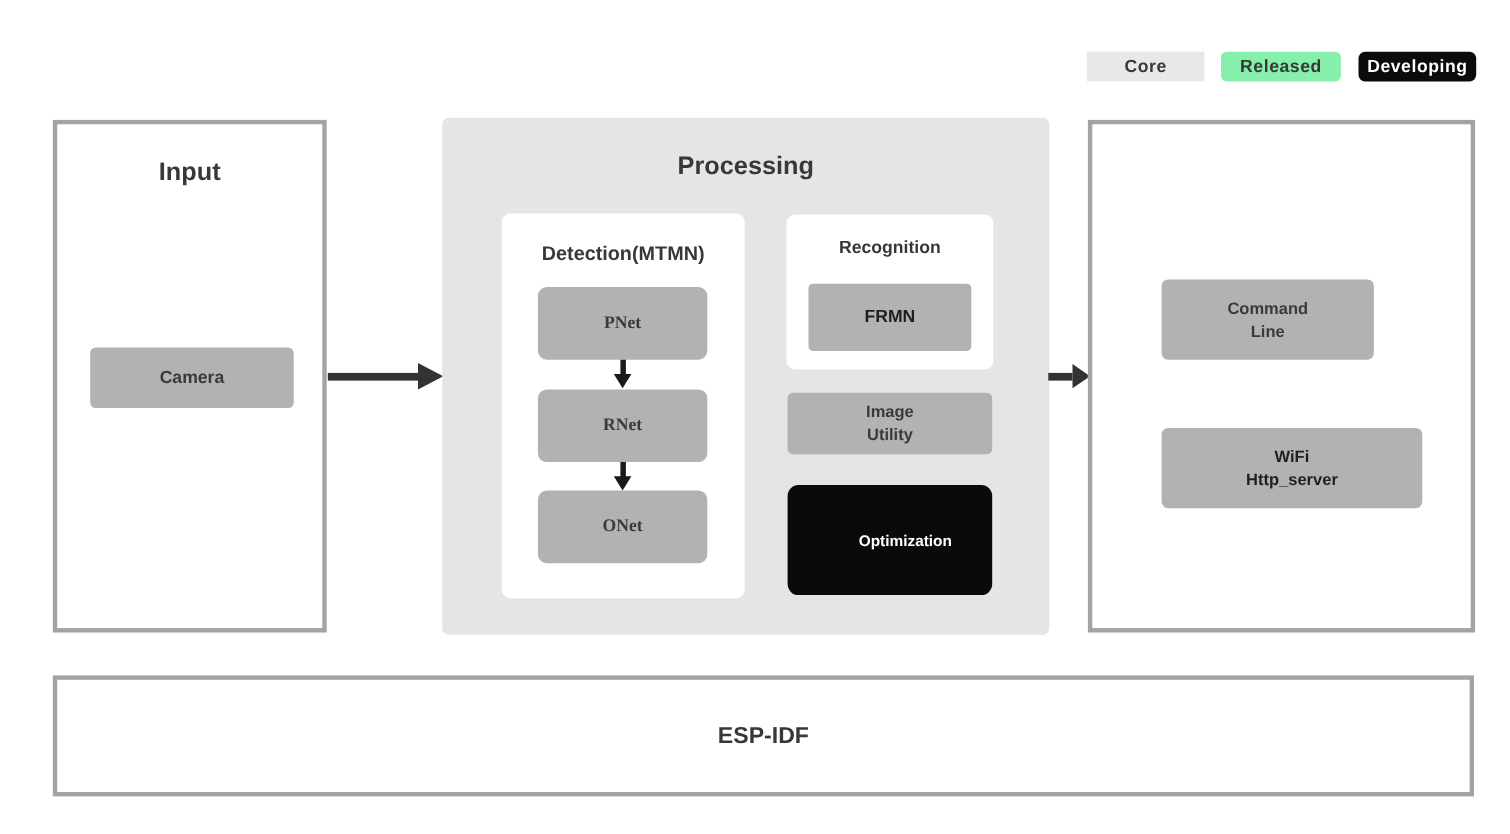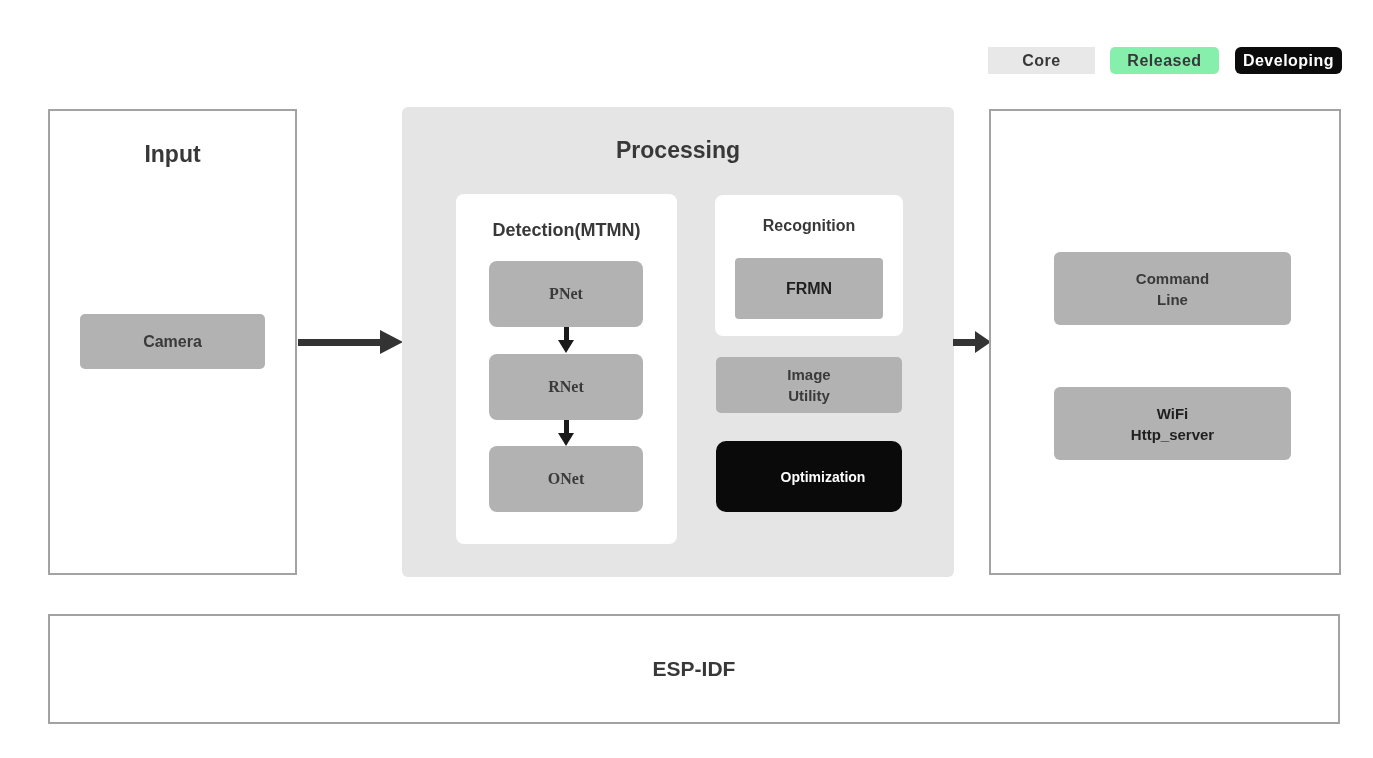--- a/index.html
+++ b/index.html
@@ -9,21 +9,21 @@
   .canvas { position:relative; width:1373px; height:758px; background:#ffffff; overflow:hidden; }
 
   
   .badge { position:absolute; top:47px; height:27px; line-height:27px;
            text-align:center; font-size:16px; letter-spacing:0.5px; }
   .badge-core       { left:988px;  width:107px; background:#e8e8e8; color:#383838; }
   .badge-released   { left:1110px; width:109px; background:#86efac; color:#383838; border-radius:5px; }
   .badge-developing { left:1235px; width:107px; background:#0b0b0b; color:#ffffff; border-radius:6px; }
 
   
-  .panel { position:absolute; background:#ffffff; border:2px solid #a3a3a3; }
+  .panel { position:absolute; background:#ffffff; border:4px solid #a3a3a3; }
   .panel-input  { left:48px;  top:109px; width:249px; height:466px; }
   .panel-output { left:989px; top:109px; width:352px; height:466px; }
   .panel-espidf { left:48px;  top:614px; width:1292px; height:110px;
                   display:flex; align-items:center; justify-content:center; }
 
   .panel-title { text-align:center; margin-top:30px; font-size:23px; color:#383838; }
   .espidf-title { font-size:21px; color:#383838; }
 
   .panel-processing { position:absolute; left:402px; top:107px; width:552px; height:470px;
                       background:#e5e5e5; border-radius:6px; }
@@ -50,26 +50,26 @@
   .va1-shaft { top:133px; } .va1-head { top:146px; }
   .va2-shaft { top:226px; } .va2-head { top:239px; }
 
   
   .group-recognition { position:absolute; left:313px; top:88px; width:188px; height:141px;
                        background:#ffffff; border-radius:8px; }
   .recognition-title { text-align:center; margin-top:22px; font-size:16px; color:#383838; }
   .node-frmn { left:20px; top:63px; width:148px; height:61px; border-radius:4px; color:#1f1f1f; }
 
   .node-image-utility { left:314px; top:250px; width:186px; height:56px; border-radius:5px; }
-  .node-optimization  { position:absolute; left:314px; top:334px; width:186px; height:71px;
+  .node-optimization  { position:absolute; left:314px; top:334px; width:186px; height:100px;
                         background:#0a0a0a; border-radius:10px; color:#ffffff;
                         display:flex; align-items:center; justify-content:center; font-size:14px;padding-left:28px; }
 
   
-  .node-command { left:63px; top:141px; width:237px; height:73px; border-radius:6px; }
+  .node-command { left:63px; top:141px; width:193px; height:73px; border-radius:6px; }
   .node-wifi    { left:63px; top:276px; width:237px; height:73px; border-radius:6px; color:#1f1f1f; }
 
   
   .harrow-shaft { position:absolute; height:7px; background:#333333; }
   .harrow-head  { position:absolute; width:0; height:0; }
   .arrow1-shaft { left:298px; top:339px; width:82px; }
   .arrow1-head  { left:380px; top:330px;
                   border-top:12px solid transparent; border-bottom:12px solid transparent;
                   border-left:23px solid #333333; }
   .arrow2-shaft { left:953px; top:339px; width:22px; }

